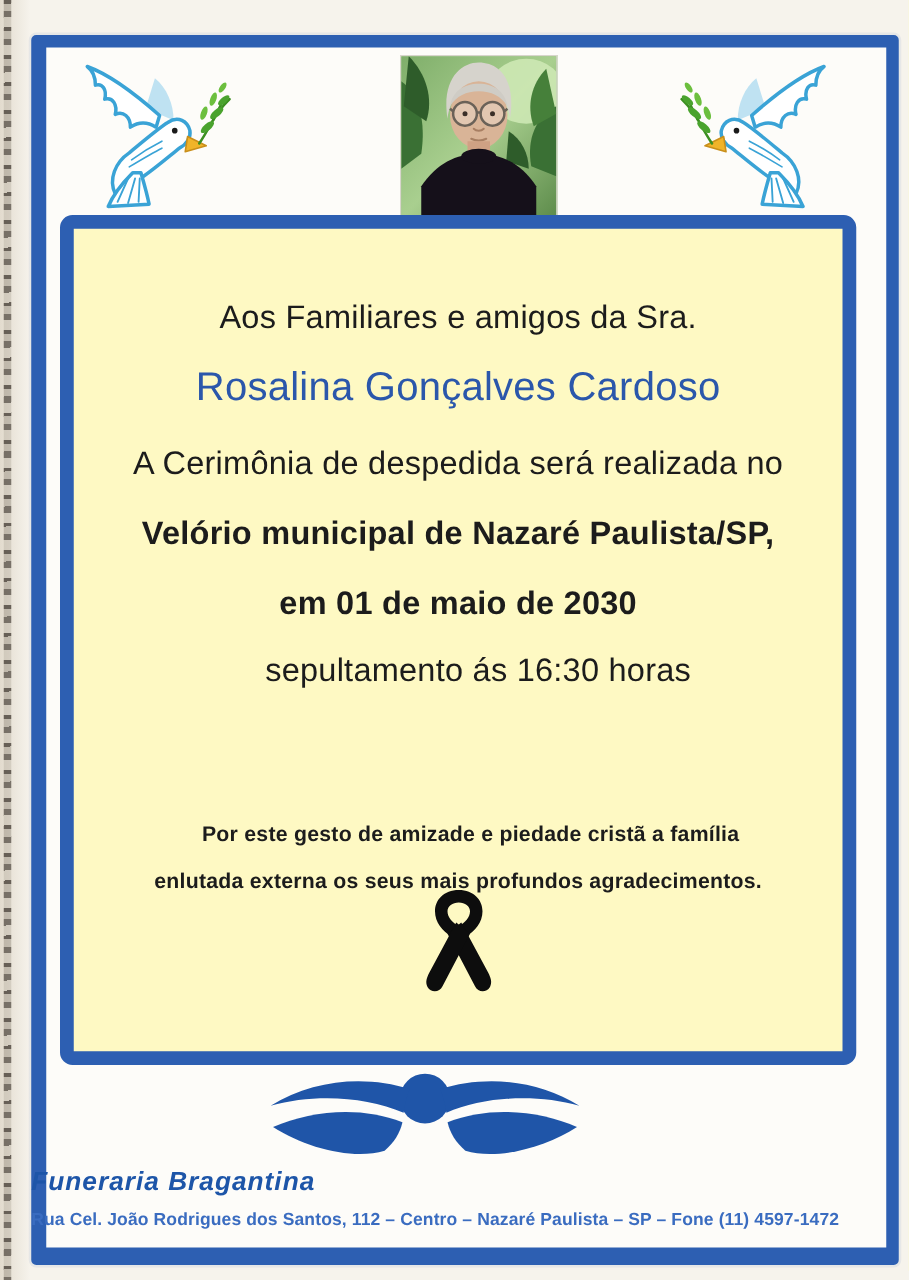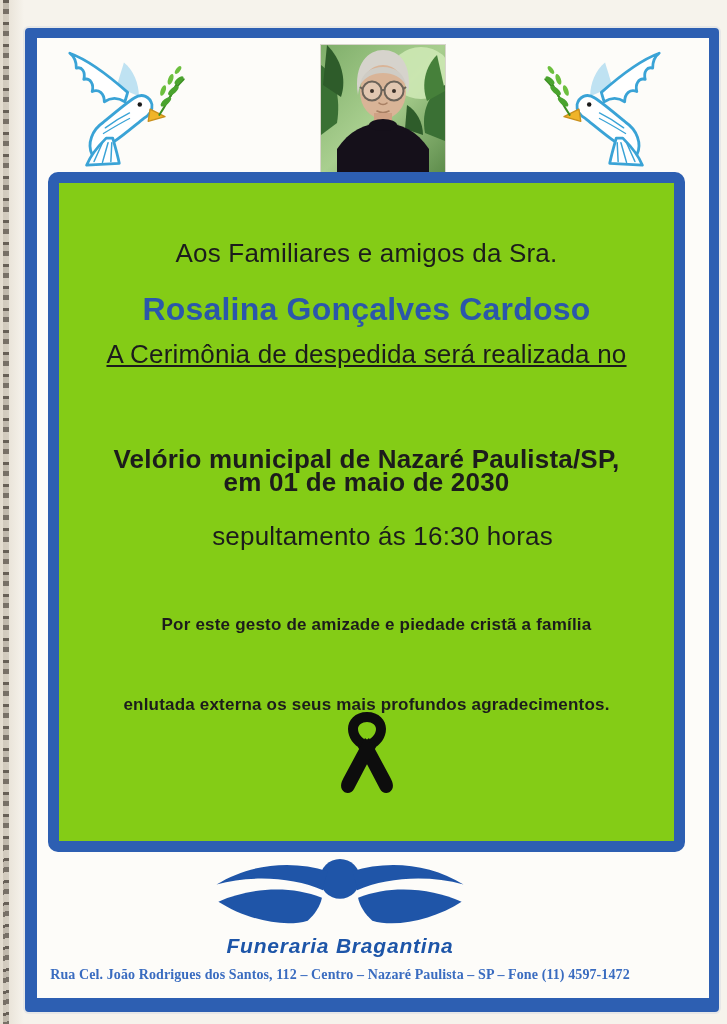--- a/index.html
+++ b/index.html
@@ -41,57 +41,56 @@
   .photo{
     position:absolute;left:320px;top:44px;width:124px;height:129px;
     border:1px solid #d8d5cc;background:#9cc48a;
   }
   
   .card{
     position:absolute;left:48px;top:172px;width:637px;height:680px;
     box-sizing:border-box;
     border:11px solid var(--frame-blue,#2d5fb2);
     border-radius:10px;
-    background:#84cc16;
+    background:#fef9c3;
   }
   .card .line{
     position:absolute;left:0;right:0;text-align:center;
     color:var(--text-black,#1c1c1c);
     font-size:26px;letter-spacing:0.2px;white-space:nowrap;
   }
   .card .intro       {top:55px;}
-  .card .name        {top:108px;font-size:32px;font-weight:bold;color:var(--name-blue,#2b57ab);}
-  .card .ceremony    {top:156px;text-decoration:underline;}
-  .card .venue       {top:228px;font-weight:bold;margin-top:33px;}
+  .card .name        {top:108px;font-size:32px;font-weight:normal;color:var(--name-blue,#2b57ab);}
+  .card .ceremony    {top:172px;}
+  .card .venue       {top:228px;font-weight:bold;}
   .card .date        {top:284px;font-weight:bold;}
   .card .burial      {top:338px;margin-left:32px;}
   .card .thanks      {font-size:17px;font-weight:bold;}
-  .card .thanks1     {top:432px;margin-left:20px;}
+  .card .thanks1     {top:475px;margin-left:20px;}
   .card .thanks2     {top:512px;}
   .ribbon{
     position:absolute;left:50%;top:527px;margin-left:-30px;
     width:60px;height:92px;
   }
   
   .footer-wrap{
     position:absolute;left:25px;top:857px;width:630px;
-    text-align:center;
+    text-align:left;
   }
   .logo{display:block;margin:0 auto;width:266px;height:76px;}
   .company{
     margin-top:1px;
     font-size:21px;font-weight:bold;font-style:italic;
     color:var(--logo-blue,#1d55a8);letter-spacing:0.8px;
   }
   .address{
     margin-top:9px;
     font-size:14px;font-weight:bold;
     color:var(--address-blue,#3a6cc0);letter-spacing:0.1px;
     white-space:nowrap;
-    font-family:Liberation Serif, serif;
   }
 </style>
 </head>
 <body>
 
 <div class="page">
 
   <div class="scan-corner"></div>
   <div class="scan-edge"></div>
 

